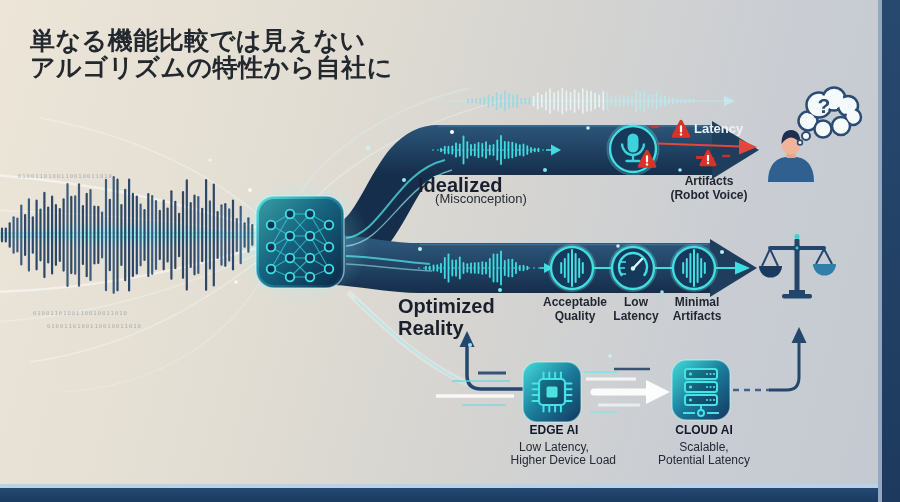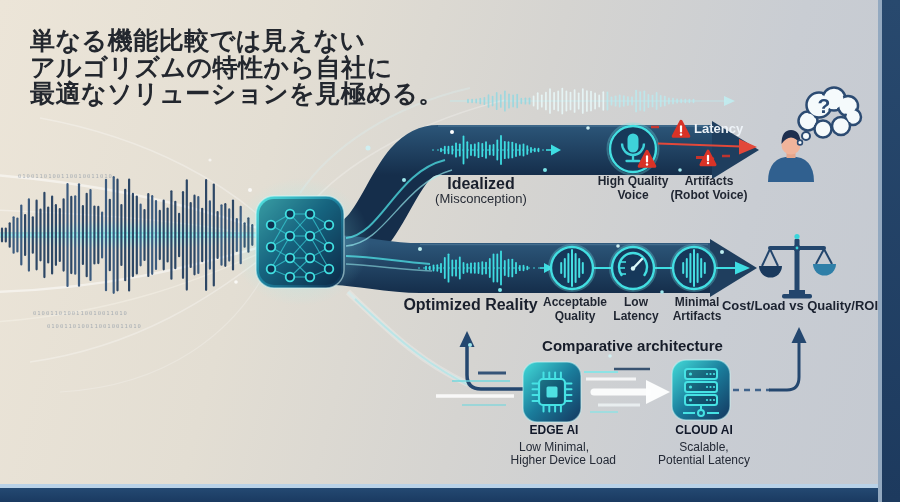--- a/index.html
+++ b/index.html
@@ -5,21 +5,21 @@
   html,body{margin:0;padding:0;}
   .stage{
     position:relative;width:900px;height:502px;overflow:hidden;
     background:linear-gradient(105deg,#ece5d8 0%,#e3ded3 30%,#d5d4d1 55%,#c9cdd3 78%,#c4c9d1 100%);
     font-family:"Liberation Sans","DejaVu Sans",sans-serif;
   }
   svg{position:absolute;left:0;top:0;}
   .lbl{position:absolute;line-height:1.08;}
   .headline{left:30px;top:27px;font-weight:700;font-size:25px;line-height:26.5px;color:#23272e;letter-spacing:0.5px;}
   .node-label{left:244px;top:291px;width:112px;text-align:center;font-weight:700;font-size:13px;line-height:15px;color:#10182a;}
-  .path-title{font-weight:700;font-size:16px;color:#191f2c;text-align:center;}
+  .path-title{font-weight:700;font-size:20px;color:#191f2c;}
   .path-sub{font-size:13px;color:#272c36;text-align:center;}
   .item{font-size:12px;font-weight:600;line-height:13.5px;color:#1f2531;text-align:center;}
   .latency{left:694px;top:122px;font-size:13px;font-weight:600;color:#eef3f8;}
   .tradeoff{left:712px;top:299px;width:176px;font-size:13px;font-weight:600;color:#1b2230;text-align:center;}
   .comp-title{left:540px;top:338px;width:185px;font-size:15px;font-weight:700;color:#171d2a;text-align:center;}
   .arch-title{font-size:12px;font-weight:700;color:#12192a;text-align:center;}
   .arch-sub{font-size:12px;line-height:13.5px;color:#242a36;text-align:center;}
   .question{left:810px;top:95px;width:28px;text-align:center;font-size:21px;font-weight:700;color:#2b4a74;}
   .bottom-line{position:absolute;left:0;right:0;bottom:14px;height:4px;background:#b9d2e8;}
   .bottom-bar{position:absolute;left:0;right:0;bottom:0;height:14px;background:linear-gradient(#244972,#1a3a61);}
@@ -554,57 +554,50 @@
     <circle cx="236" cy="282" r="1.8" fill="#ffffff" opacity="0.8"></circle>
         <circle cx="210" cy="160" r="1.6" fill="#ffffff" opacity="0.6"></circle>
     <circle cx="470" cy="345" r="2" fill="#9fe7ec"></circle>
         <circle cx="610" cy="356" r="1.8" fill="#cfeff2"></circle>
   </g>
 </svg>
 
 <div class="lbl headline">
   <div>単なる機能比較では見えない</div>
   <div>アルゴリズムの特性から自社に</div>
-  <div>最適なソリューションを見極める。</div>
 </div>
 
 
 <div class="lbl path-title" style="left:418px;top:175px;width:126px;">Idealized</div>
 <div class="lbl path-sub" style="left:418px;top:192px;width:126px;">(Misconception)</div>
 <div class="lbl latency">Latency</div>
 
-<div class="lbl item" style="left:583px;top:175px;width:100px;">
-  <div>High Quality</div>
-  <div>Voice</div>
-</div>
 <div class="lbl item" style="left:660px;top:175px;width:98px;">
   <div>Artifacts</div>
   <div>(Robot Voice)</div>
 </div>
 
 <div class="lbl path-title" style="left:398px;top:296px;width:145px;">Optimized Reality</div>
 
 <div class="lbl item" style="left:525px;top:296px;width:100px;">
   <div>Acceptable</div>
   <div>Quality</div>
 </div>
 <div class="lbl item" style="left:586px;top:296px;width:100px;">
   <div>Low</div>
   <div>Latency</div>
 </div>
 <div class="lbl item" style="left:647px;top:296px;width:100px;">
   <div>Minimal</div>
   <div>Artifacts</div>
 </div>
-<div class="lbl tradeoff">Cost/Load vs Quality/ROI</div>
-
-<div class="lbl comp-title">Comparative architecture</div>
+
 
 <div class="lbl arch-title" style="left:504px;top:424px;width:100px;">EDGE AI</div>
-<div class="lbl arch-sub" style="left:492px;top:441px;width:124px;">Low Minimal,</div>
+<div class="lbl arch-sub" style="left:492px;top:441px;width:124px;">Low Latency,</div>
 <div class="lbl arch-sub" style="left:492px;top:454px;width:124px;text-align:right;">Higher Device Load</div>
 
 <div class="lbl arch-title" style="left:650px;top:424px;width:108px;">CLOUD AI</div>
 <div class="lbl arch-sub" style="left:642px;top:441px;width:124px;">Scalable,</div>
 <div class="lbl arch-sub" style="left:642px;top:454px;width:124px;">Potential Latency</div>
 
 <div class="lbl question">?</div>
 
 <div class="bottom-line"></div>
 <div class="bottom-bar"></div>

